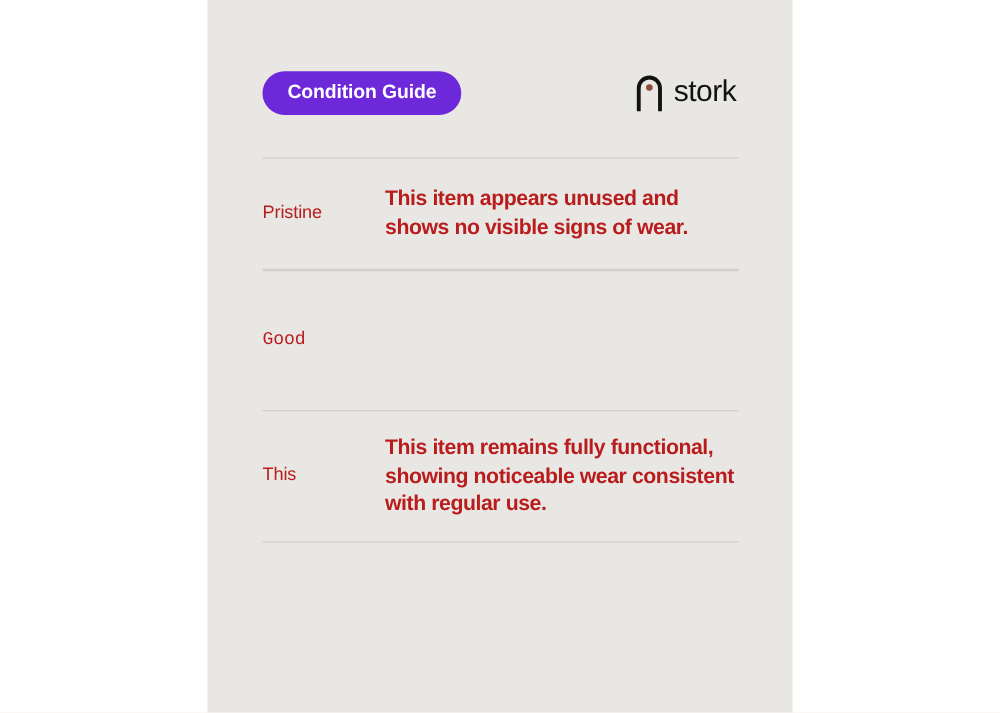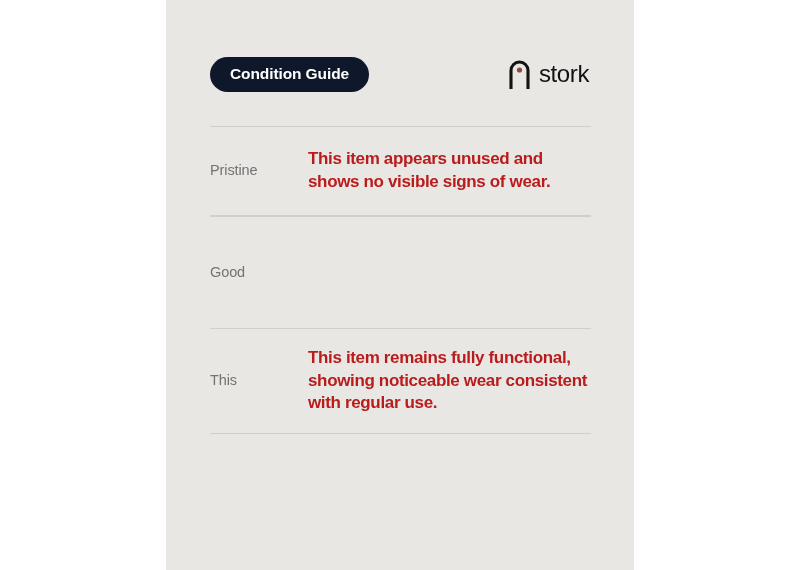--- a/index.html
+++ b/index.html
@@ -44,21 +44,21 @@
     align-items: center;
     justify-content: space-between;
   }
 
   .pill {
     display: inline-flex;
     align-items: center;
     justify-content: center;
     height: 35px;
     padding: 0 20px;
-    background: #0f172a;
+    background: #6d28d9;
     color: #FFFFFF;
     border-radius: 18px;
     font-size: 15.5px;
     font-weight: bold;
     letter-spacing: -0.1px;
     white-space: nowrap;
     box-sizing: border-box;
   }
 
   .brand {
@@ -99,29 +99,29 @@
   }
 
   .row {
     display: flex;
     align-items: center;
     box-sizing: border-box;
   }
 
   .row-pristine  { height: 88px; }
   .row-excellent { height: 86px; }
-  .row-good      { height: 111px; }
+  .row-good      { height: 111px; font-family: Liberation Mono, monospace; }
   .row-fair      { height: 104px; }
 
   .row-label {
     width: 98px;
     flex: none;
     font-size: 14.5px;
     font-weight: 400;
-    color: #737373;
+    color: #b91c1c;
     letter-spacing: -0.1px;
     line-height: 1.2;
   }
 
   .row-desc {
     flex: 1;
     font-size: 17px;
     font-weight: bold;
     color: #b91c1c;
     line-height: 1.33;

